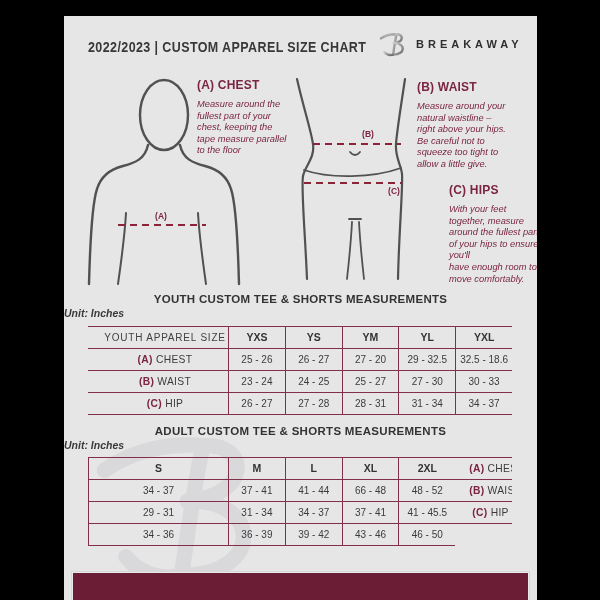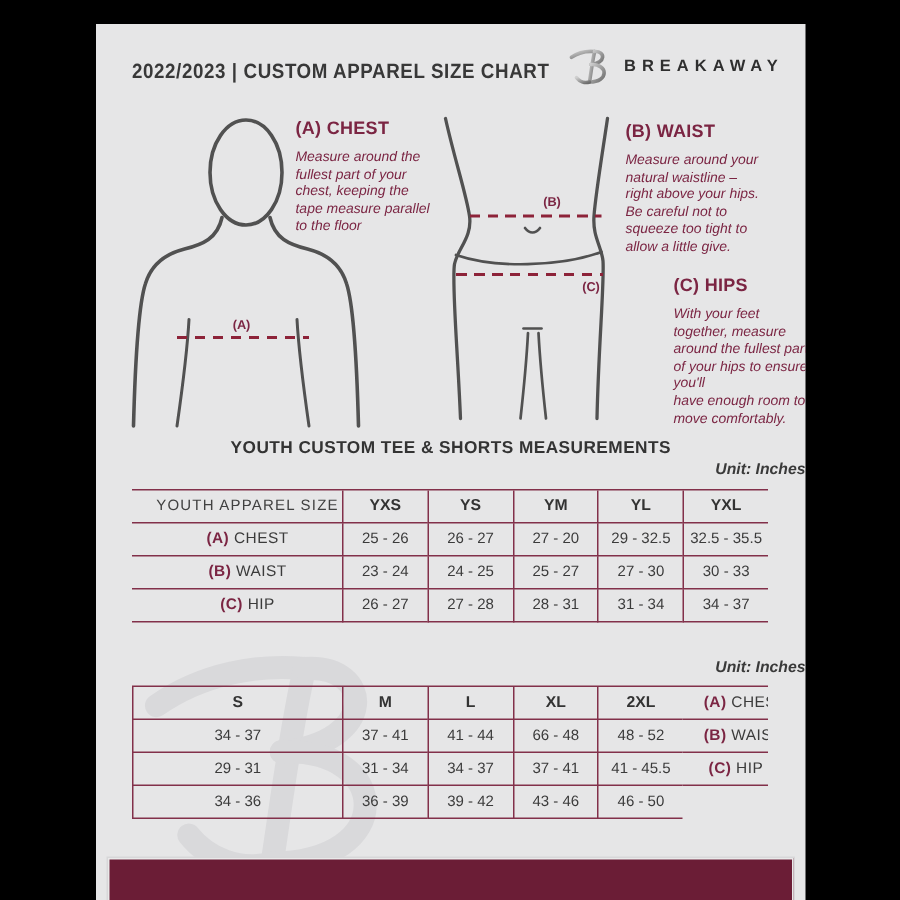--- a/index.html
+++ b/index.html
@@ -37,21 +37,21 @@
 
   .guide-block{position:absolute;width:116px;}
   .gb-chest{left:133px;top:62px;}
   .gb-waist{left:353px;top:64px;}
   .gb-hips{left:353px;top:167px;margin-left:32px;}
   .guide-heading{font-size:12px;font-weight:bold;color:var(--maroon-text);margin-bottom:7px;letter-spacing:.2px;}
   .guide-text{font-size:9.3px;font-style:italic;color:var(--maroon-text);line-height:11.6px;white-space:pre-line;}
 
   
   .tbl-title{position:absolute;left:0;width:473px;text-align:center;font-size:11.5px;font-weight:bold;color:#333;letter-spacing:.3px;}
-  .tbl-unit{position:absolute;left:0;width:473px;text-align:right;font-size:10.5px;font-style:italic;font-weight:bold;color:#3a3a3a;}
+  .tbl-unit{position:absolute;left:0;width:473px;text-align:left;font-size:10.5px;font-style:italic;font-weight:bold;color:#3a3a3a;}
   .t1-title{top:277px;} .t1-unit{top:291px;}
   .t2-title{top:409px;} .t2-unit{top:423px;}
   .size-table{position:absolute;left:24px;width:424px;display:grid;grid-template-columns:140px repeat(5,1fr);border-top:1.5px solid var(--tborder);z-index:1;}
   .yt{top:310px;} .at{top:441px;}
   .cell{height:22px;line-height:21px;border-bottom:1.5px solid var(--tborder);font-size:10px;color:var(--dark);text-align:center;overflow:hidden;white-space:nowrap;}
   .cell:not(.first){border-left:1.5px solid var(--tborder);}
   .cell.head{font-weight:bold;font-size:10.5px;color:#333;}
   .cell.first{text-align:center;padding-left:14px;}
   .cell.head.first{font-weight:normal;font-size:10px;letter-spacing:.8px;color:#414141;}
   .cell .prefix{font-weight:bold;color:var(--maroon-text);}
@@ -158,35 +158,36 @@
       <div class="cell head">YXS</div>
       <div class="cell head">YS</div>
       <div class="cell head">YM</div>
       <div class="cell head">YL</div>
       <div class="cell head">YXL</div>
       <div class="cell label first"><span class="prefix">(A)</span> CHEST</div>
       <div class="cell val">25 - 26</div>
       <div class="cell val">26 - 27</div>
       <div class="cell val">27 - 20</div>
       <div class="cell val">29 - 32.5</div>
-      <div class="cell val">32.5 - 35.5</div>
+      <div class="cell val">32.5 - 18.6</div>
       <div class="cell label first"><span class="prefix">(B)</span> WAIST</div>
       <div class="cell val">23 - 24</div>
       <div class="cell val">24 - 25</div>
       <div class="cell val">25 - 27</div>
       <div class="cell val">27 - 30</div>
       <div class="cell val">30 - 33</div>
       <div class="cell label first"><span class="prefix">(C)</span> HIP</div>
       <div class="cell val">26 - 27</div>
       <div class="cell val">27 - 28</div>
       <div class="cell val">28 - 31</div>
       <div class="cell val">31 - 34</div>
       <div class="cell val">34 - 37</div>
     </div>
 
+  <div class="tbl-title t2-title">ADULT CUSTOM TEE &amp; SHORTS MEASUREMENTS</div>
   <div class="tbl-unit t2-unit">Unit: Inches</div>
   <div class="size-table at">
       <div class="cell head">S</div>
       <div class="cell head">M</div>
       <div class="cell head">L</div>
       <div class="cell head">XL</div>
       <div class="cell head">2XL</div>
       <div class="cell label first"><span class="prefix">(A)</span> CHEST</div>
       <div class="cell val">34 - 37</div>
       <div class="cell val">37 - 41</div>

